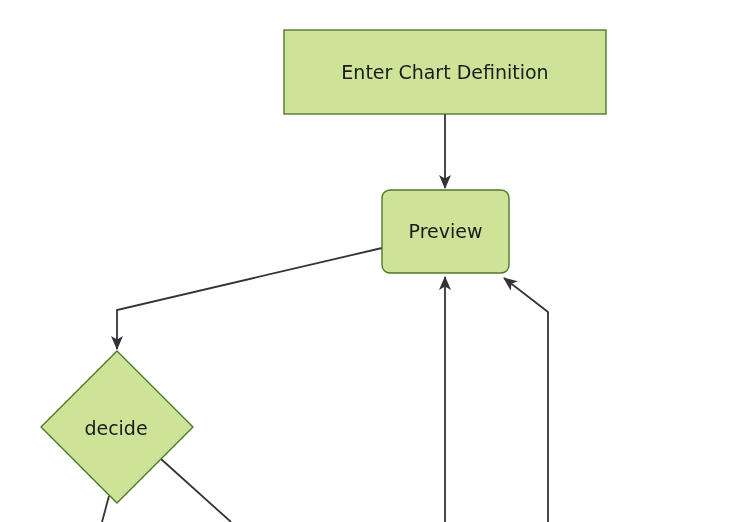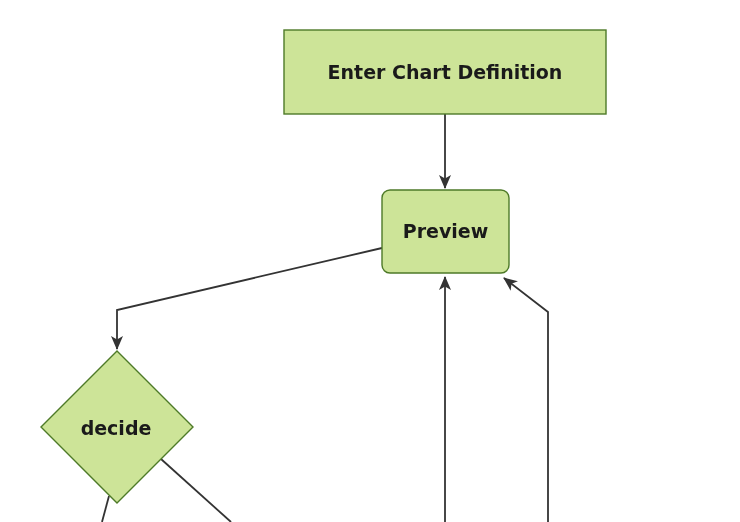--- a/index.html
+++ b/index.html
@@ -8,21 +8,20 @@
     width: 740px;
     height: 522px;
     background: #ffffff;
     overflow: hidden;
     font-family: "DejaVu Sans", "Liberation Sans", sans-serif;
   }
   .canvas-wrap {
     position: relative;
     width: 740px;
     height: 404px;
-    font-weight: bold;
   }
   svg { display: block; }
   .node-shape {
     fill: #cde498;
     stroke: #4e7a28;
     stroke-width: 1.4;
   }
   .edge {
     fill: none;
     stroke: #333333;

